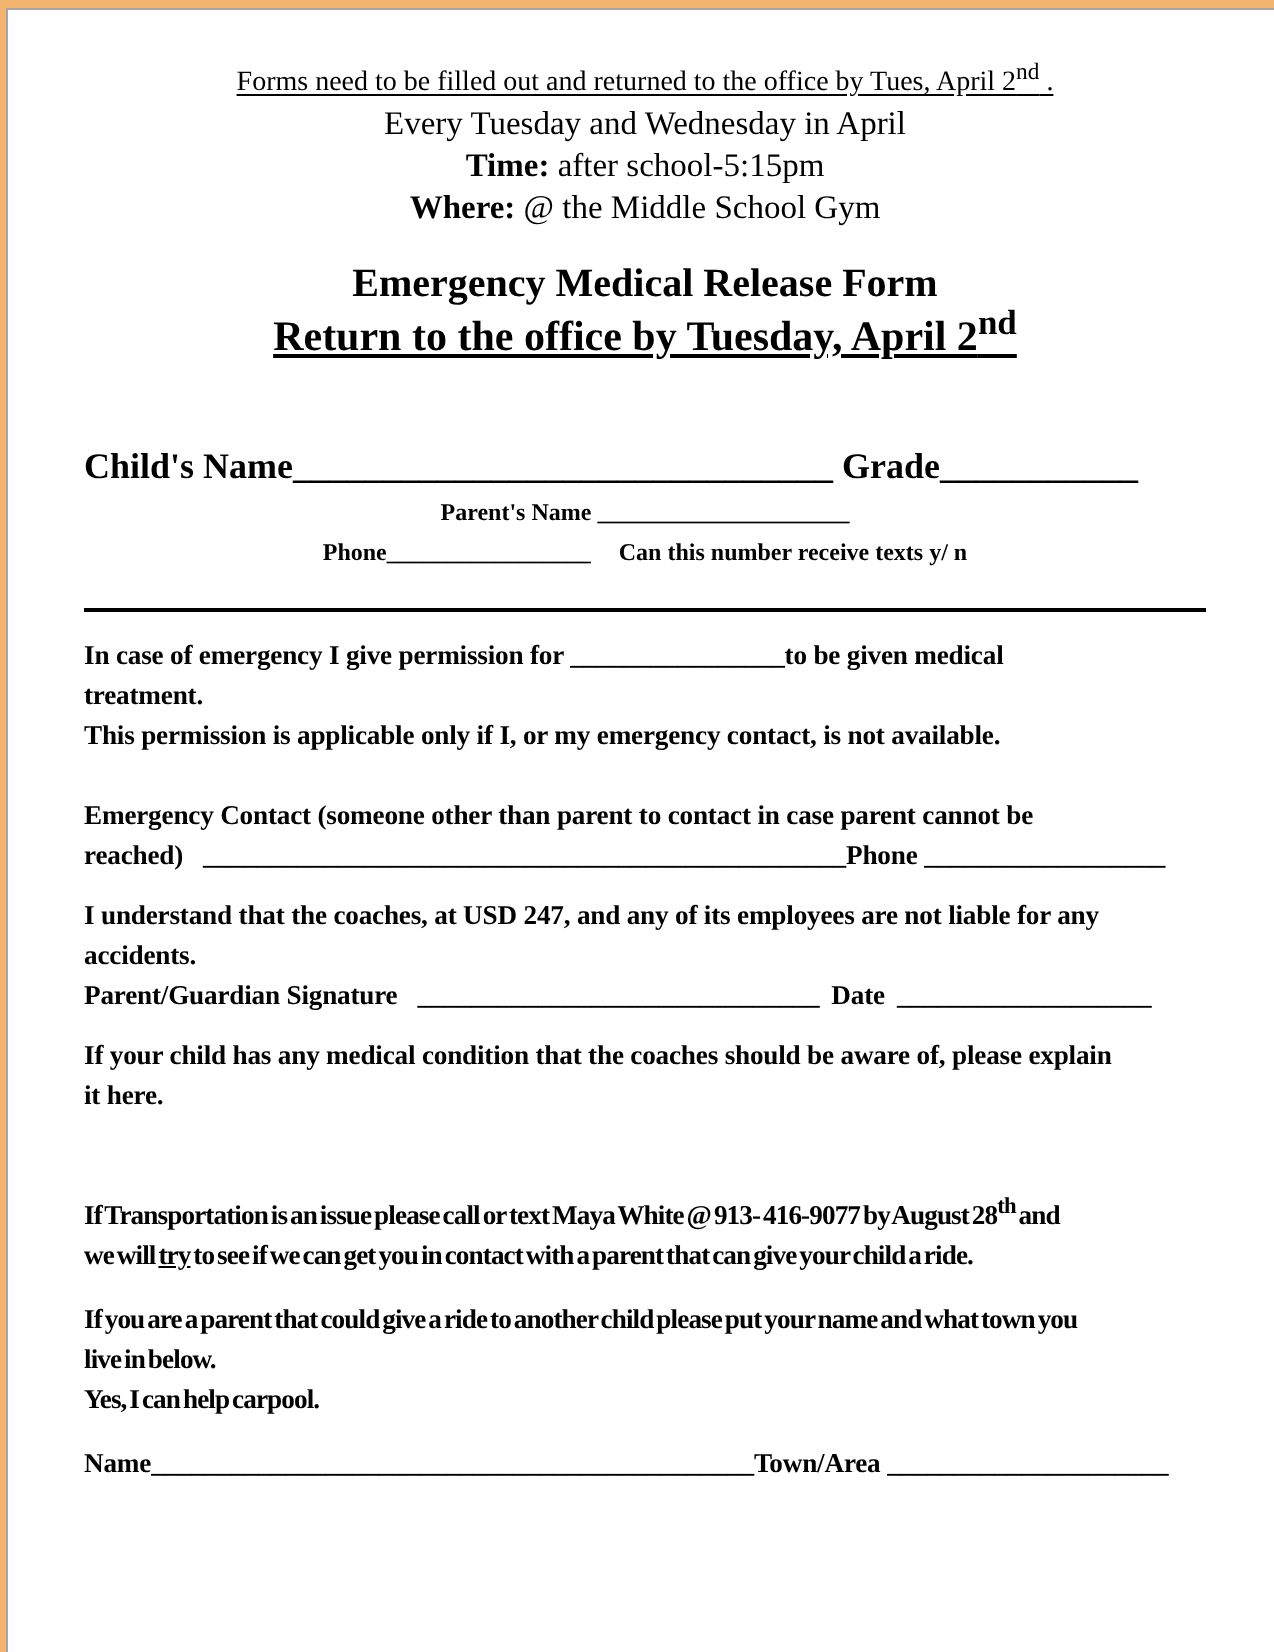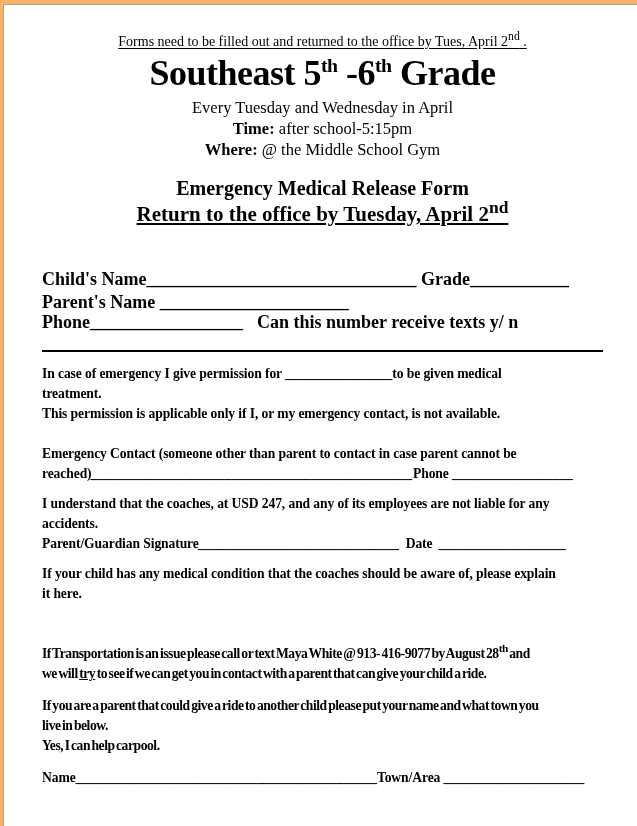--- a/index.html
+++ b/index.html
@@ -26,42 +26,41 @@
   .center{text-align:center;}
   .notice{font-size:14px;line-height:18px;margin:0;}
   .notice u{text-underline-offset:2px;}
   .title{font-size:36px;line-height:40px;font-weight:bold;margin:2px 0 4px;letter-spacing:-0.5px;}
   .title sup{font-size:55%;}
   .info{font-size:16.5px;line-height:21px;margin:0;}
   .form-title{font-size:20px;line-height:25px;font-weight:bold;margin:16px 0 0;}
   .return-line{font-size:21px;line-height:27px;font-weight:bold;margin:0;}
   sup{line-height:0;}
   .child-row{margin-top:38px;font-size:18px;font-weight:bold;white-space:nowrap;line-height:26px;}
-  .field{font-size:18px;font-weight:bold;line-height:20px;margin:0;white-space:nowrap;}
+  .field{font-size:12px;font-weight:bold;line-height:20px;margin:0;white-space:nowrap;text-align:center;}
   .phone-q{margin-left:14px;}
   .divider{border:none;border-top:2px solid #000;margin:18px 0 12px;}
   .para{font-size:13.6px;font-weight:bold;line-height:20px;margin:0;letter-spacing:-0.1px;}
   .ln{white-space:nowrap;}
   .mt-blank{margin-top:20px;}
   .mt-sm{margin-top:10px;}
   .mt-med{margin-top:10px;}
   .transport{margin-top:40px;letter-spacing:-0.45px;word-spacing:-1.5px;}
-  .gap-l{font-style:italic;}
+  .gap-l{margin-left:10px;}
   .gap-s{margin-left:6px;}
   .name-row{margin-top:12px;}
 </style>
 </head>
 <body>
 
 <div class="page">
   <div class="content">
 
     <p class="notice center"><u><span>Forms need to be filled out and returned to the office by Tues, April 2</span><sup>nd</sup><span> .</span></u></p>
 
-    <div class="title center"><span>Southeast 5</span><sup>th</sup><span> -6</span><sup>th</sup><span> Grade</span></div>
 
     <p class="info center">Every Tuesday and Wednesday in April</p>
     <p class="info center"><b>Time:</b><span> after school-5:15pm</span></p>
     <p class="info center"><b>Where:</b><span> @ the Middle School Gym</span></p>
 
     <p class="form-title center">Emergency Medical Release Form</p>
     <p class="return-line center"><u><span>Return to the office by Tuesday, April 2</span><sup>nd</sup></u></p>
 
     <div class="child-row"><span>Child's Name</span><span>______________________________</span><span> Grade</span><span>___________</span></div>
 

